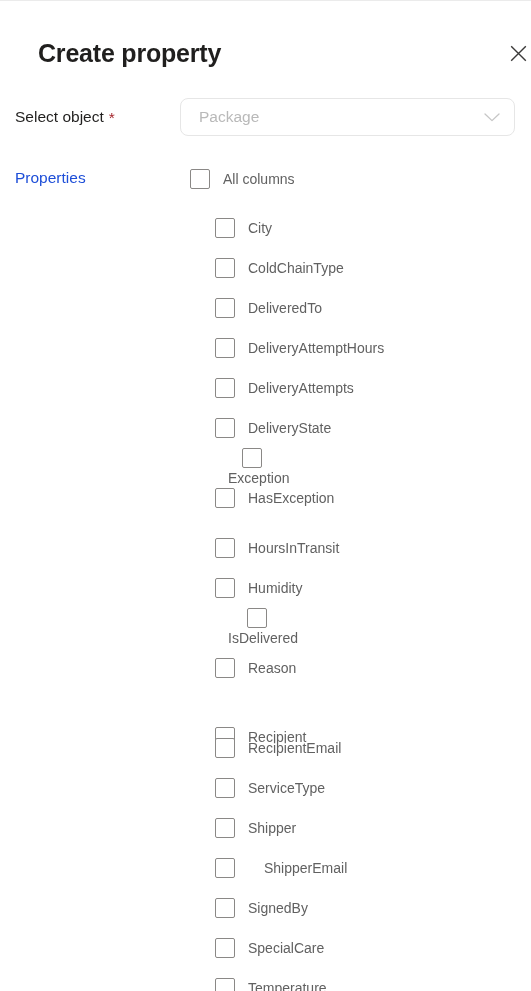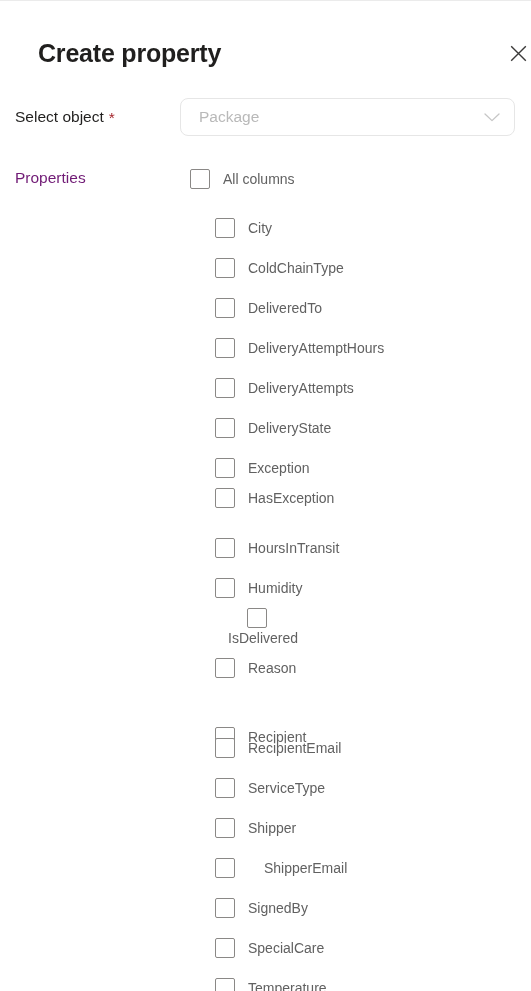--- a/index.html
+++ b/index.html
@@ -127,21 +127,21 @@
     width: 531px;
   }
   #properties-label {
     position: absolute;
     left: 15px;
     top: 0;
     height: 38px;
     display: flex;
     align-items: center;
     font-size: 15.5px;
-    color: #701a75;
+    color: #1d4ed8;
     white-space: nowrap;
   }
   .check-row {
     position: absolute;
     height: 40px;
     display: flex;
     align-items: center;
     cursor: pointer;
   }
   #all-columns-row {
@@ -230,21 +230,21 @@
           <span class="check-label">DeliveryAttemptHours</span>
         </div>
         <div class="check-row child-row" style="top: 209px;">
           <span class="checkbox"></span>
           <span class="check-label">DeliveryAttempts</span>
         </div>
         <div class="check-row child-row" style="top: 249px;">
           <span class="checkbox"></span>
           <span class="check-label">DeliveryState</span>
         </div>
-        <div class="check-row child-row" style="top: 289px;">
+        <div class="check-row child-row" style="top: 289px; flex-direction: column;">
           <span class="checkbox"></span>
           <span class="check-label">Exception</span>
         </div>
         <div class="check-row child-row" style="top: 319px;">
           <span class="checkbox"></span>
           <span class="check-label">HasException</span>
         </div>
         <div class="check-row child-row" style="top: 369px;">
           <span class="checkbox"></span>
           <span class="check-label">HoursInTransit</span>

